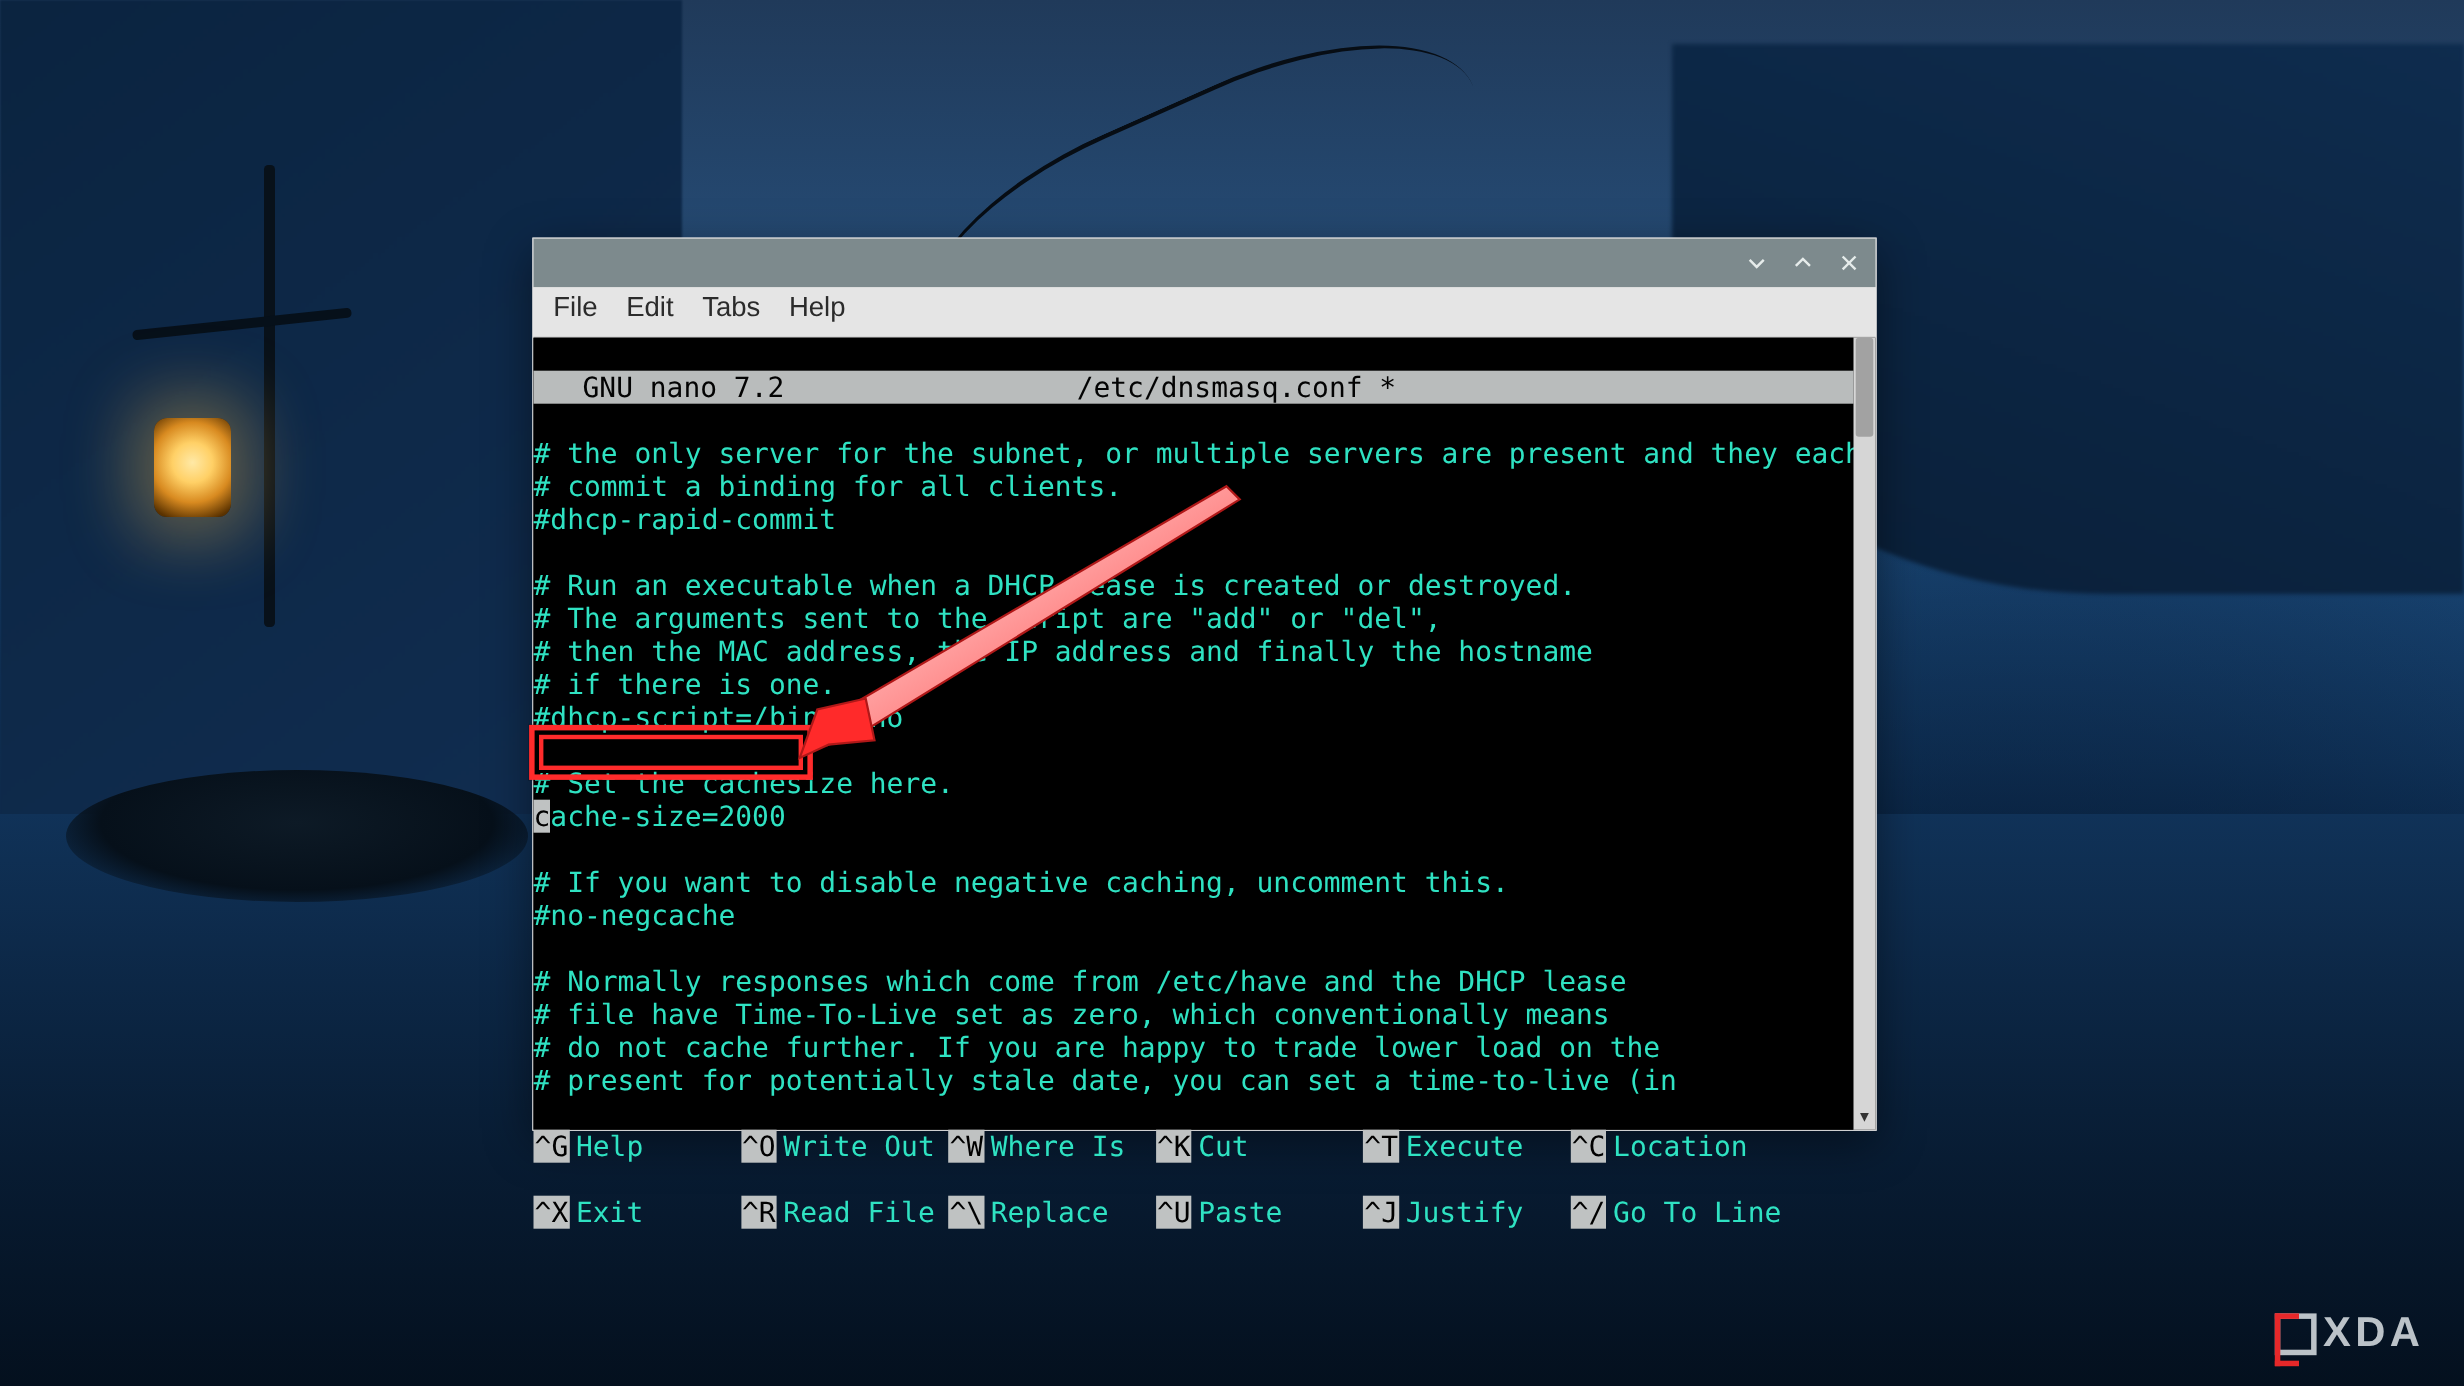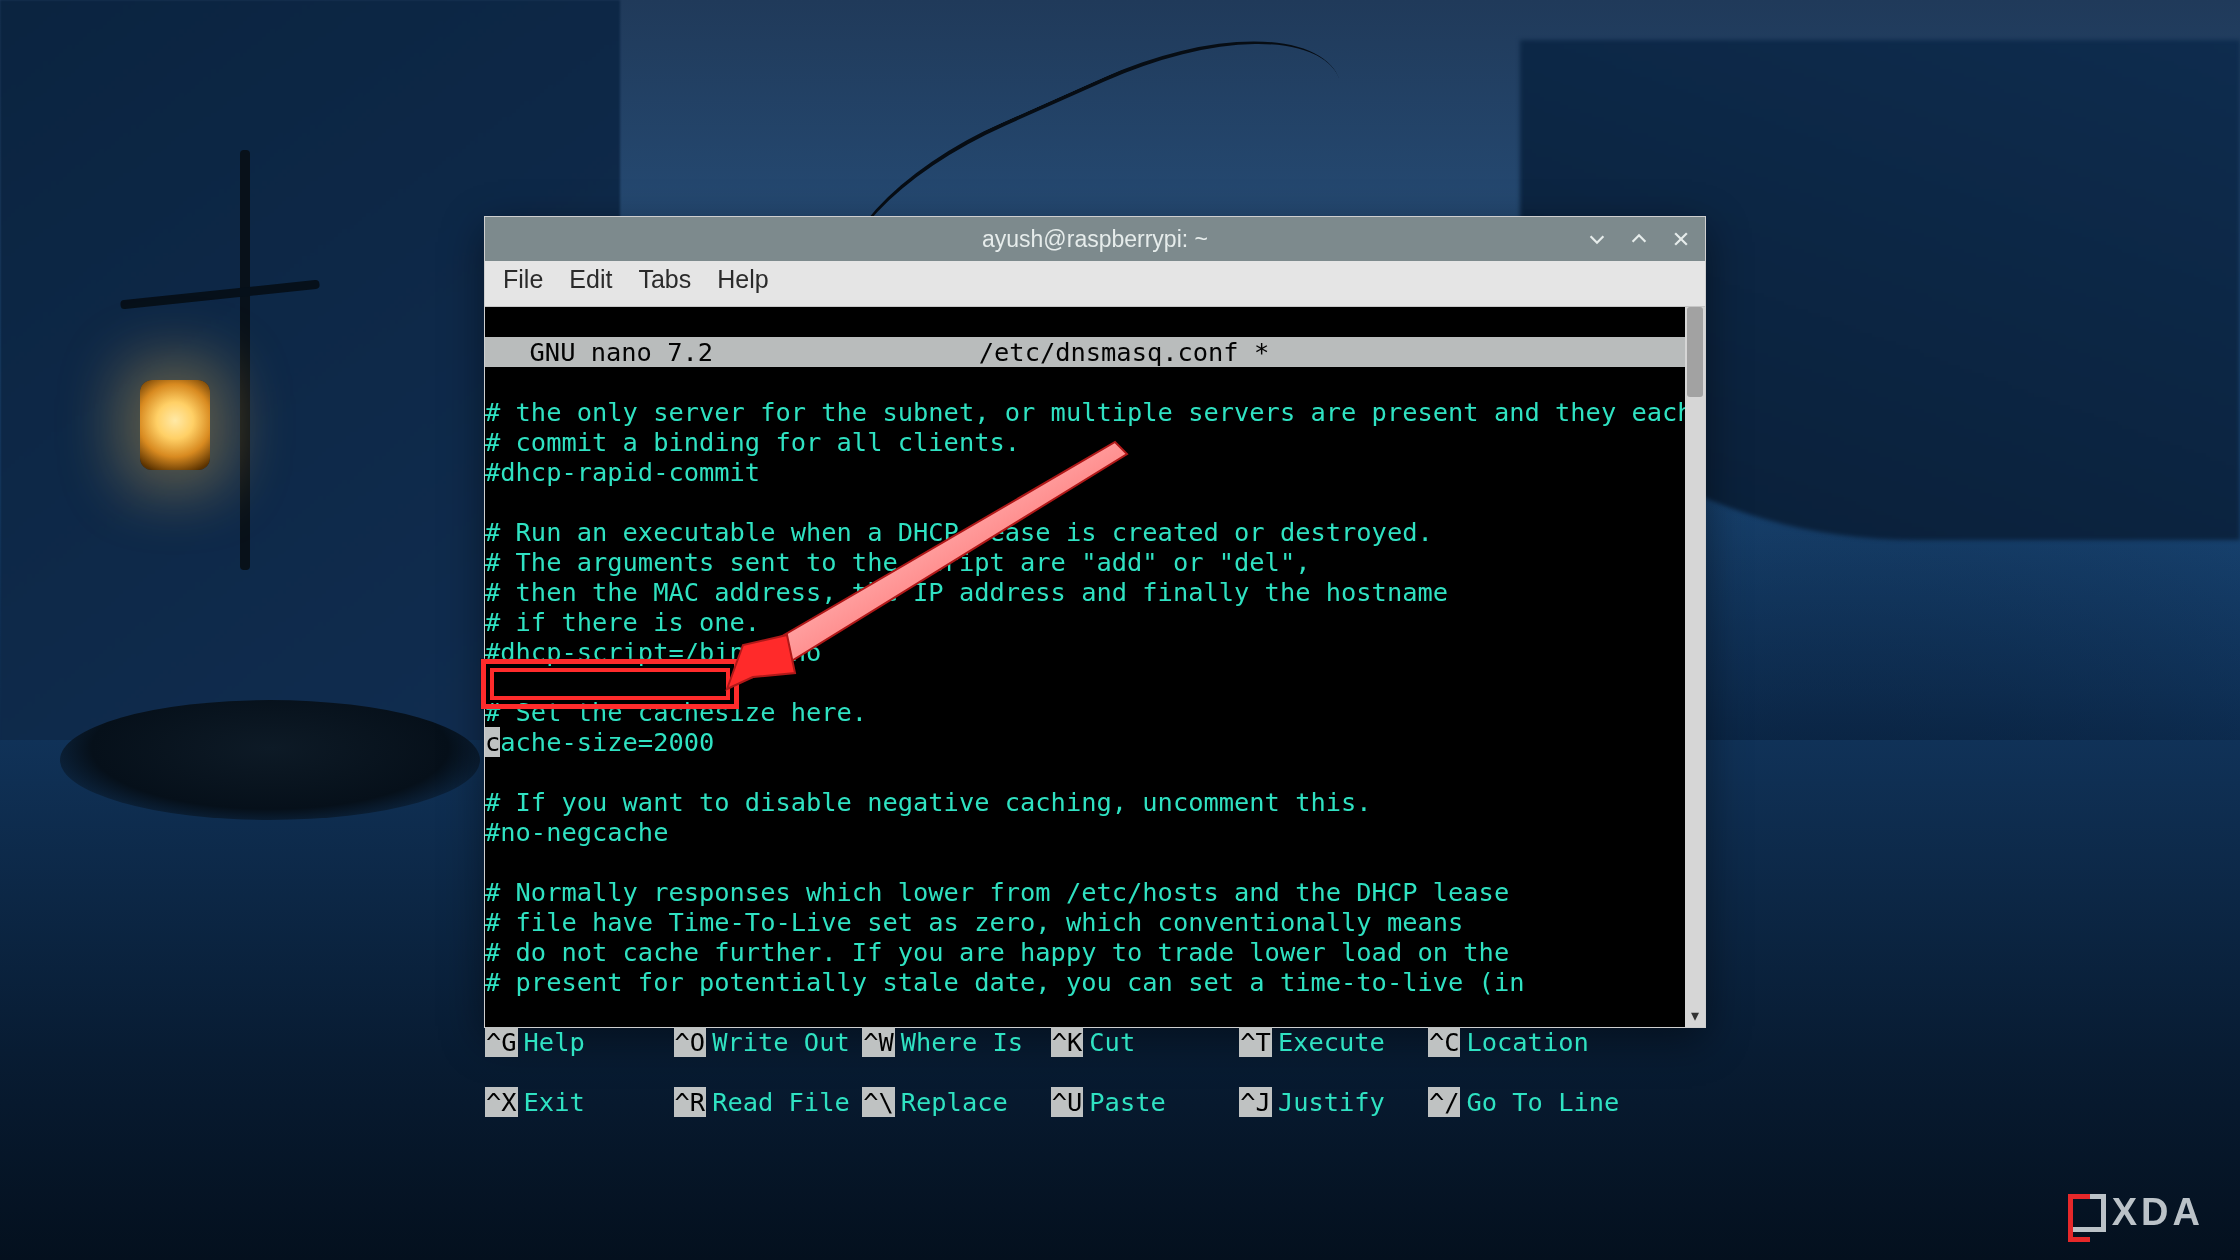--- a/index.html
+++ b/index.html
@@ -120,21 +120,20 @@
   <div class="sil-2"></div>
   <div class="water"></div>
   <div class="post"></div>
   <div class="arm"></div>
   <div class="lantern"></div>
   <div class="raft"></div>
   <div class="rod"></div>
 
   <div class="term-window">
     <div class="titlebar">
-      <span class="title">ayush@raspberrypi: ~</span>
       <div class="win-controls">
         <span class="win-btn">
           <svg width="22" height="22" viewBox="0 0 24 24" fill="none" stroke="#e6eceb" stroke-width="2.4">
               <polyline points="5,9 12,16 19,9"></polyline>
             </svg>
         </span>
         <span class="win-btn">
           <svg width="22" height="22" viewBox="0 0 24 24" fill="none" stroke="#e6eceb" stroke-width="2.4">
               <polyline points="5,15 12,8 19,15"></polyline>
             </svg>
@@ -167,21 +166,21 @@
 <span># then the MAC address, the IP address and finally the hostname</span>
 <span># if there is one.</span>
 <span>#dhcp-script=/bin/echo</span>
 <span></span>
 <span># Set the cachesize here.</span>
 <span><span class="cursor-box">c</span><span>ache-size=2000</span></span>
 <span></span>
 <span># If you want to disable negative caching, uncomment this.</span>
 <span>#no-negcache</span>
 <span></span>
-<span># Normally responses which lower from /etc/hosts and the DHCP lease</span>
+<span># Normally responses which come from /etc/have and the DHCP lease</span>
 <span># file have Time-To-Live set as zero, which conventionally means</span>
 <span># do not cache further. If you are happy to trade lower load on the</span>
 <span># present for potentially stale date, you can set a time-to-live (in</span>
 <span> </span>
 <div class="help-row"><span class="k">^G</span><span class="lbl" style="width:150px">Help</span><span class="k">^O</span><span class="lbl" style="width:150px">Write Out</span><span class="k">^W</span><span class="lbl" style="width:150px">Where Is</span><span class="k">^K</span><span class="lbl" style="width:150px">Cut</span><span class="k">^T</span><span class="lbl" style="width:150px">Execute</span><span class="k">^C</span><span class="lbl">Location</span></div>
 <div class="help-row"><span class="k">^X</span><span class="lbl" style="width:150px">Exit</span><span class="k">^R</span><span class="lbl" style="width:150px">Read File</span><span class="k">^\</span><span class="lbl" style="width:150px">Replace</span><span class="k">^U</span><span class="lbl" style="width:150px">Paste</span><span class="k">^J</span><span class="lbl" style="width:150px">Justify</span><span class="k">^/</span><span class="lbl">Go To Line</span></div>
 
         
         <div class="hl-frame" style="left:-4px; top:352px; width:258px; height:50px;"></div>
         <div class="hl-inner" style="left:5px; top:361px; width:240px; height:32px;"></div>

